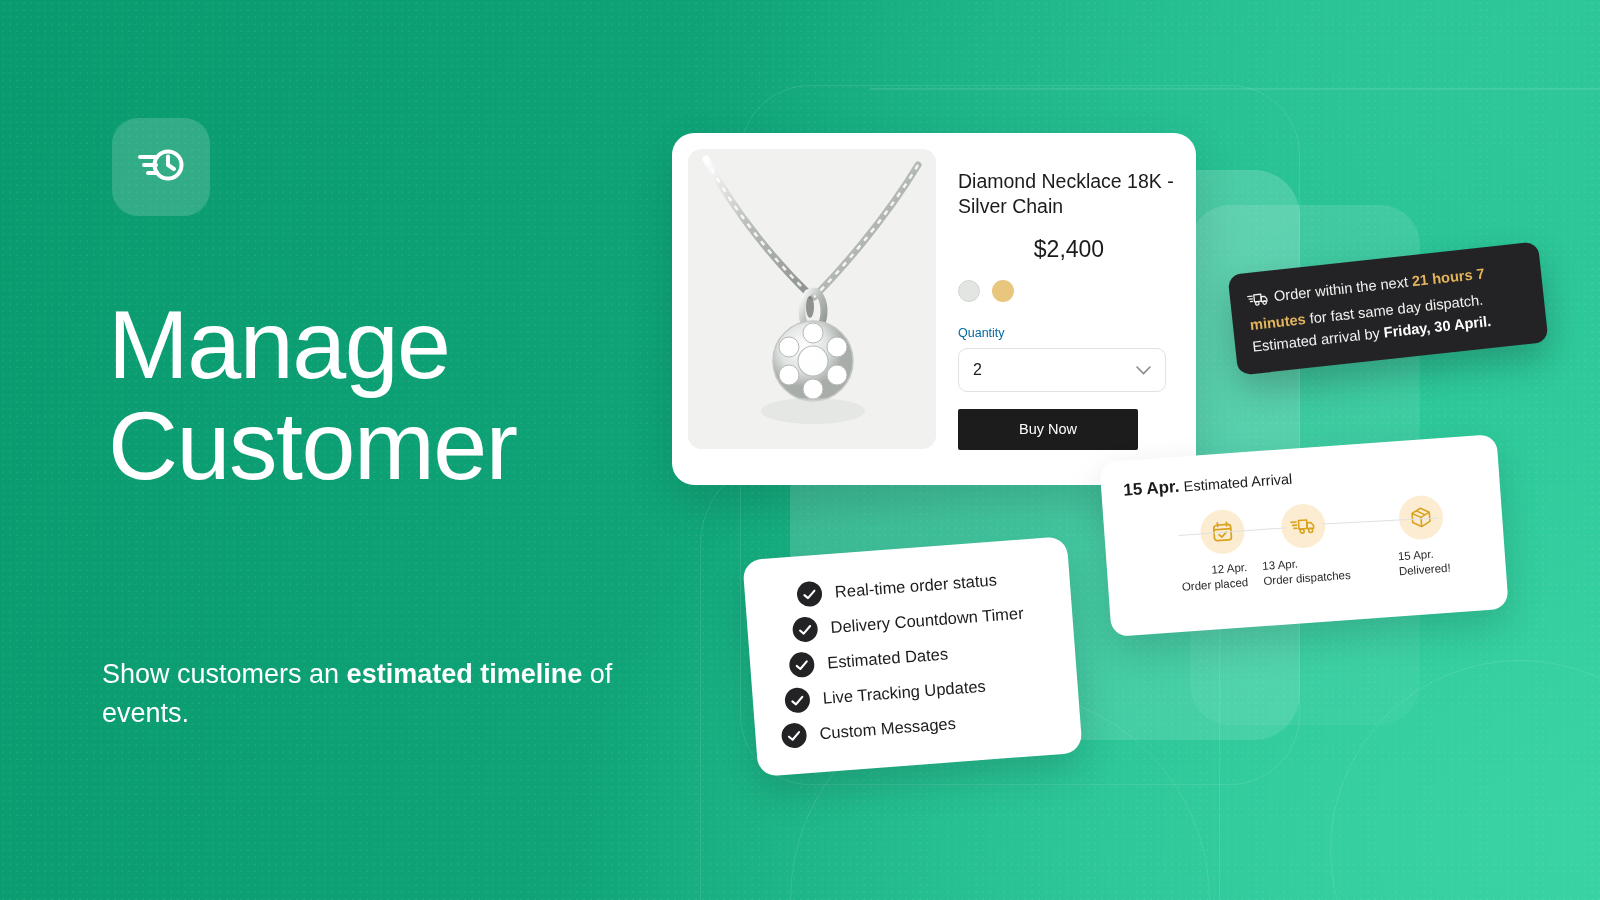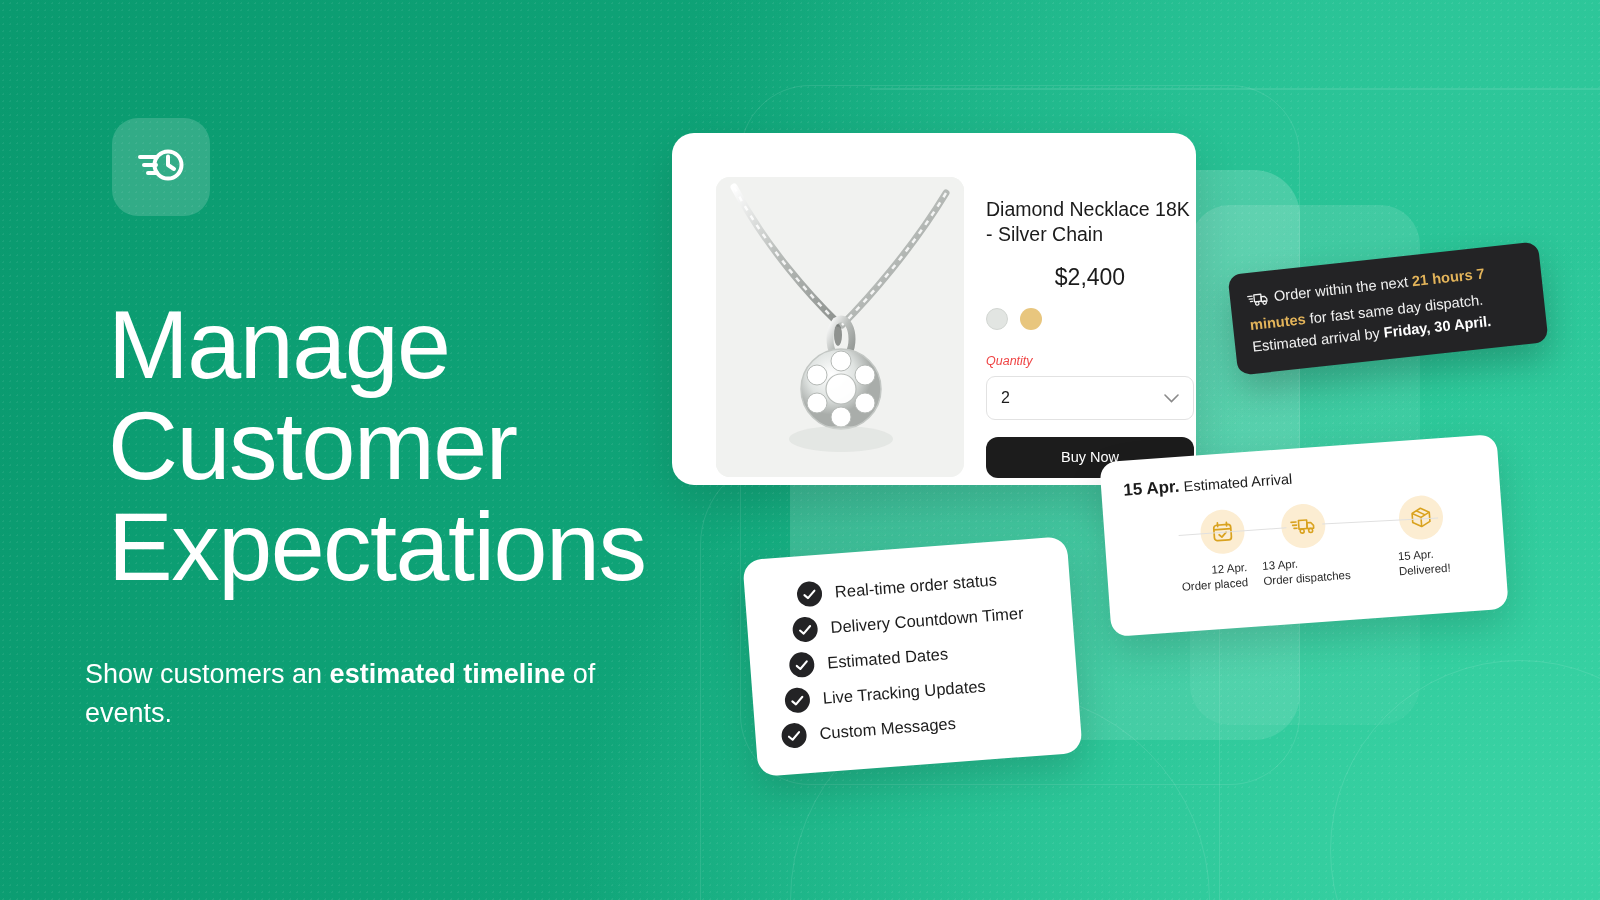--- a/index.html
+++ b/index.html
@@ -49,53 +49,53 @@
     position:absolute; left:112px; top:118px; width:98px; height:98px;
     border-radius:26px; background:rgba(255,255,255,.16);
     display:flex; align-items:center; justify-content:center;
   }
   .headline {
     position:absolute; left:108px; top:295px; width:640px;
     color:#fff; font-size:97px; line-height:1.04; font-weight:300;
     letter-spacing:-1.5px;
   }
   .subhead {
-    position:absolute; left:85px; top:655px; width:520px;
+    position:absolute; left:102px; top:655px; width:520px;
     color:#fff; font-size:27px; line-height:1.45; font-weight:400;
   }
   .subhead b { font-weight:700; }
 
   
   .product-card {
     position:absolute; left:672px; top:133px; width:524px; height:352px;
     background:#fff; border-radius:22px;
     box-shadow:0 18px 45px rgba(0,0,0,.13);
-    display:flex; padding:44px;
+    display:flex; padding:16px;
   }
   .product-img {
     width:248px; height:300px; border-radius:14px; flex:none;
     background:linear-gradient(150deg,#f2f3f1,#e8eae6 55%,#f4f5f3);
     position:relative; overflow:hidden;
   }
   .product-info { padding:20px 0 0 22px; flex:1; }
   .p-title { font-size:19.5px; color:#1b1b1b; line-height:1.3; font-weight:400; }
   .p-price { font-size:23px; color:#1b1b1b; margin-top:16px; font-weight:400;text-align:center; }
   .swatches { display:flex; gap:12px; margin-top:17px; }
   .sw { width:22px; height:22px; border-radius:50%; }
   .sw-silver { background:#e2e5e2; border:1px solid #d2d6d2; }
   .sw-gold { background:#e8c67e; }
-  .qty-label { font-size:12.5px; color:#ef4444; margin-top:24px;font-style:italic; }
+  .qty-label { font-size:12.5px; color:#0369a1; margin-top:24px; }
   .qty-select {
     margin-top:8px; width:208px; height:44px; border:1px solid #e2e2e2;
     border-radius:9px; display:flex; align-items:center;
     justify-content:space-between; padding:0 14px;
     font-size:16px; color:#1b1b1b;
   }
   .buy-btn {
-    margin-top:17px; width:208px; height:41px; border-radius:12px;
+    margin-top:17px; width:180px; height:41px; border-radius:2px;
     background:#1c1c1c; color:#fff; font-size:14.5px; font-weight:500;
     display:flex; align-items:center; justify-content:center;
   }
 
   
   .dispatch {
     position:absolute; left:1232px; top:258px; width:312px;
     background:#232325; border-radius:13px; padding:15px 17px;
     transform:rotate(-6.2deg);
     box-shadow:0 16px 34px rgba(0,0,0,.22);
@@ -173,21 +173,20 @@
         <circle cx="34" cy="23" r="13.5" stroke="#fff" stroke-width="4"></circle>
         <path d="M34 14.5V23l6 4" stroke="#fff" stroke-width="4" stroke-linecap="round" stroke-linejoin="round"></path>
         <path d="M6 15h17M10 23h12M14 31h9" stroke="#fff" stroke-width="4" stroke-linecap="round"></path>
       </svg>
     </span>
   </div>
 
   <div class="headline">
     <div>Manage</div>
     <div>Customer</div>
-    <div>Expectations</div>
   </div>
 
   <div class="subhead">
     <span>Show customers an </span><b>estimated timeline</b><span> of events.</span>
   </div>
 </div>
 
 <div class="product-card">
 
   <div class="product-img">

